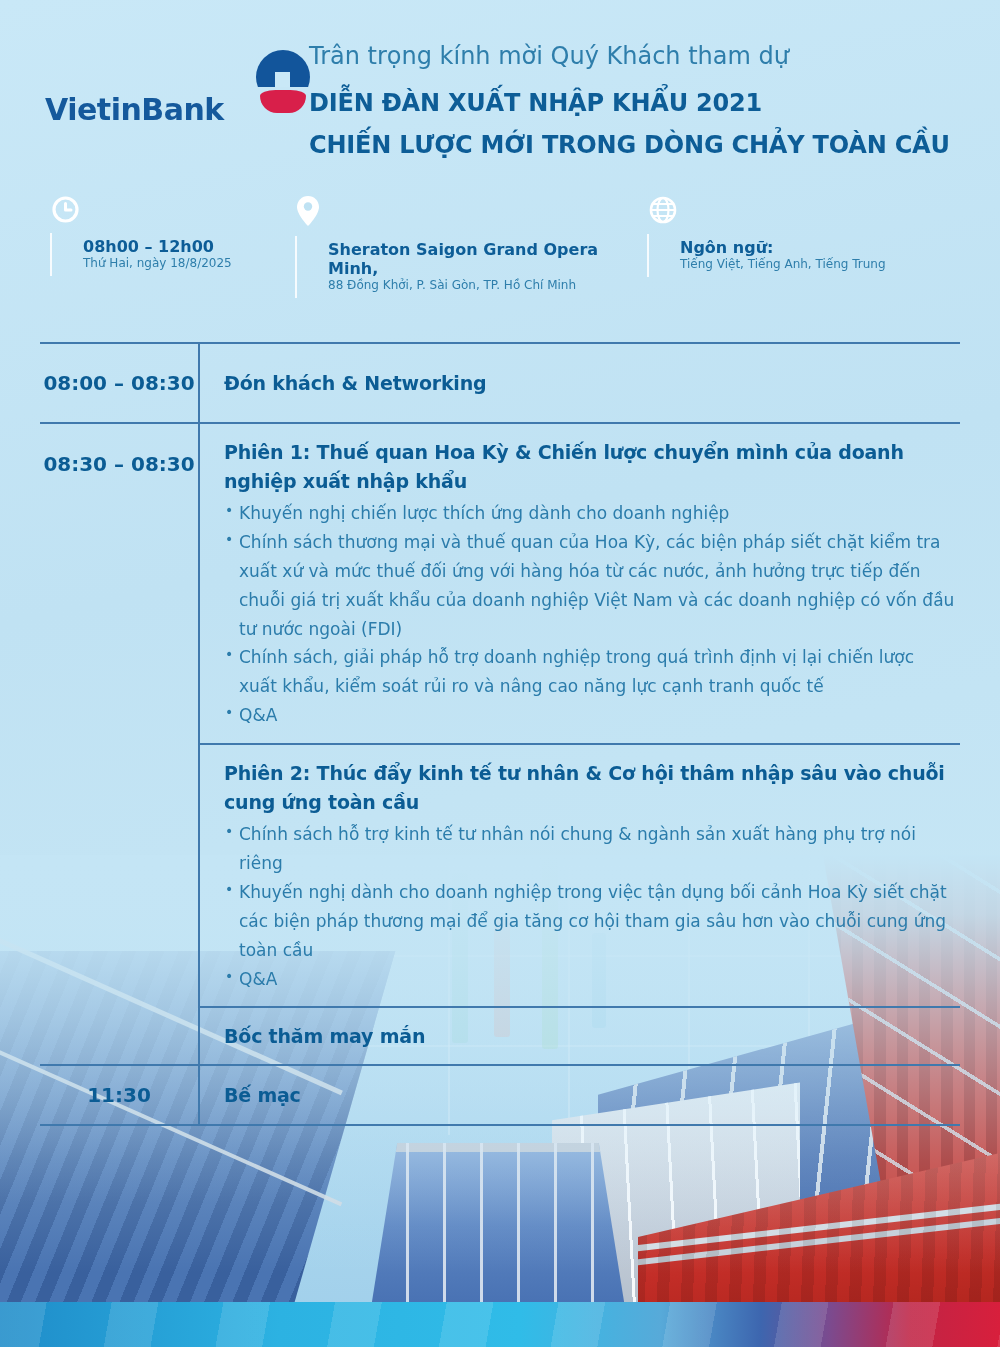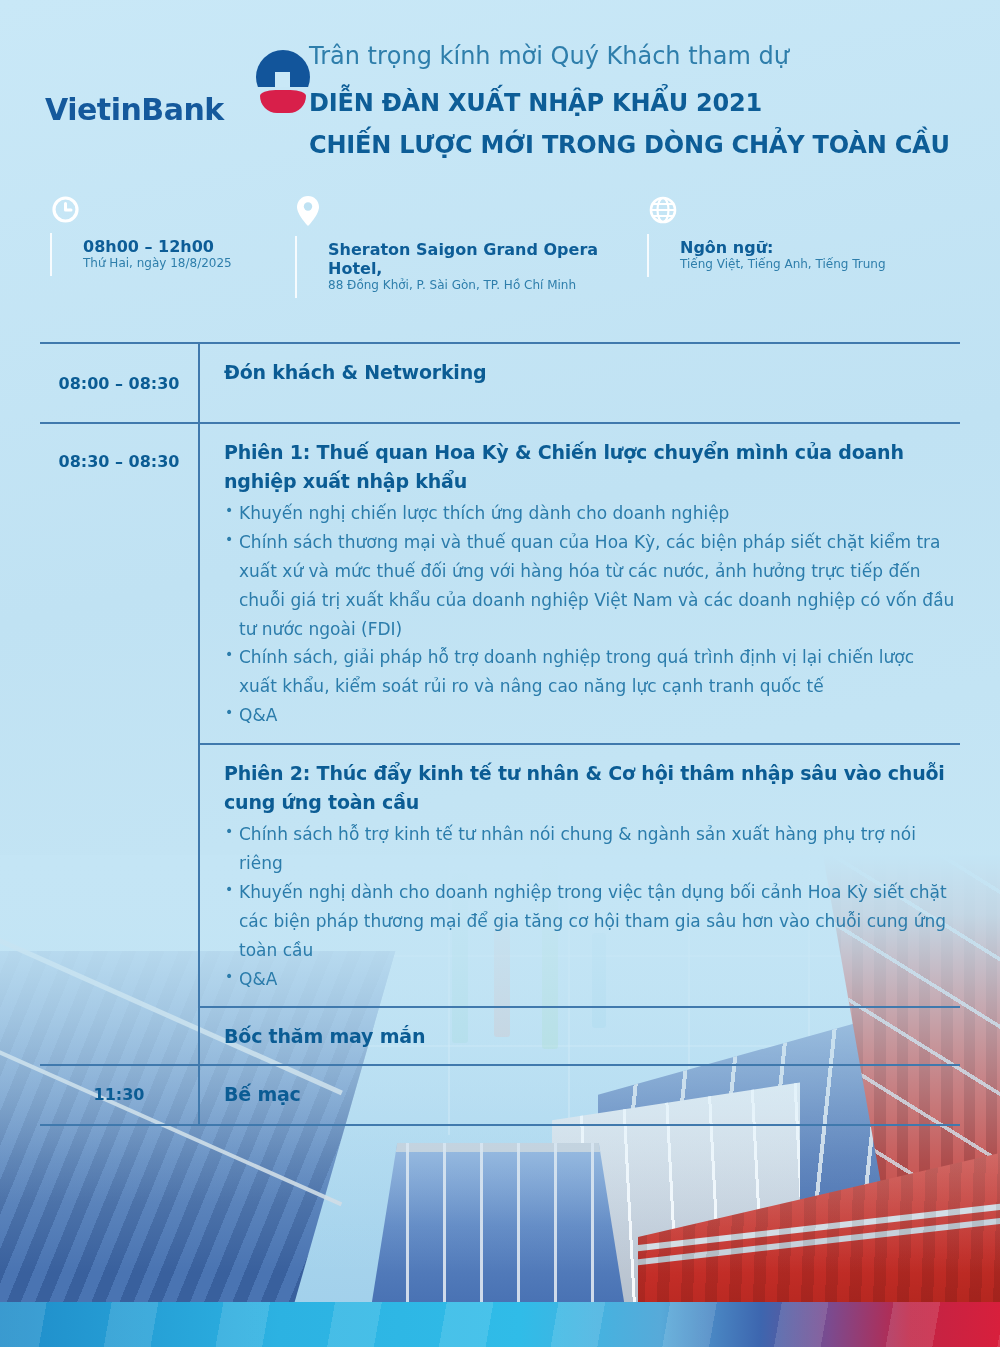--- a/index.html
+++ b/index.html
@@ -88,25 +88,25 @@
   .info-icon{display:block;margin:0 0 10px 2px;}
   .info-texts{border-left:2px solid rgba(255,255,255,.85);padding:4px 0 6px 31px;}
   .info-primary{font-size:16px;font-weight:bold;color:#0d5d97;}
   .info-secondary{font-size:12px;color:#2e7eab;}
 
   .agenda{margin:44px 40px 0 40px;border-top:2px solid #4079ad;}
   .agenda-row{display:flex;border-bottom:2px solid #4079ad;}
   .agenda-row.r1{min-height:78px;}
   .agenda-row.r3{min-height:58px;}
   .agenda-time{flex:0 0 158px;width:158px;display:flex;justify-content:center;
-     font-size:16px;font-weight:bold;color:#0b5c94;border-right:2px solid #4079ad;}
+     font-size:20px;font-weight:bold;color:#0b5c94;border-right:2px solid #4079ad;}
   .agenda-time.t-center{align-items:center;}
   .agenda-time.t-top{align-items:flex-start;padding-top:28px;}
   .agenda-content{flex:1;display:flex;flex-direction:column;}
-  .agenda-content.single{justify-content:flex-start;}
+  .agenda-content.single{justify-content:center;}
   .agenda-section{padding:14px 4px 13px 24px;}
   .agenda-section + .agenda-section{border-top:2px solid #4079ad;}
   .section-title{font-size:19px;font-weight:bold;color:#0b5c94;line-height:1.5;max-width:738px;letter-spacing:-.2px;}
   .bullet{position:relative;font-size:17px;color:#2b7cab;line-height:1.7;max-width:730px;padding-left:15px;}
   .section-title + .bullet{margin-top:4px;}
   .bullet::before{content:"•";position:absolute;left:1px;top:0;font-size:14px;color:#2b7cab;}
 </style>
 </head>
 <body>
 
@@ -160,21 +160,21 @@
           <div class="info-primary">08h00 – 12h00</div>
           <div class="info-secondary">Thứ Hai, ngày 18/8/2025</div>
         </div>
       </div>
       <div class="info-col c2">
         <svg class="info-icon" width="22" height="30" viewBox="0 0 22 30">
           <path d="M11 0 C4.9 0 0 4.9 0 11 C0 19 11 30 11 30 C11 30 22 19 22 11 C22 4.9 17.1 0 11 0 Z" fill="#ffffff"></path>
           <circle cx="11" cy="10.5" r="4.2" fill="#bfe2f3"></circle>
         </svg>
         <div class="info-texts">
-          <div class="info-primary">Sheraton Saigon Grand Opera Hotel,</div>
+          <div class="info-primary">Sheraton Saigon Grand Opera Minh,</div>
           <div class="info-secondary">88 Đồng Khởi, P. Sài Gòn, TP. Hồ Chí Minh</div>
         </div>
       </div>
       <div class="info-col c3">
         <svg class="info-icon" width="28" height="28" viewBox="0 0 28 28">
           <circle cx="14" cy="14" r="12" fill="none" stroke="#ffffff" stroke-width="2.6"></circle>
           <ellipse cx="14" cy="14" rx="5.5" ry="12" fill="none" stroke="#ffffff" stroke-width="2.2"></ellipse>
           <path d="M2 14 H26 M3.6 8 H24.4 M3.6 20 H24.4" fill="none" stroke="#ffffff" stroke-width="2.2"></path>
         </svg>
         <div class="info-texts">

